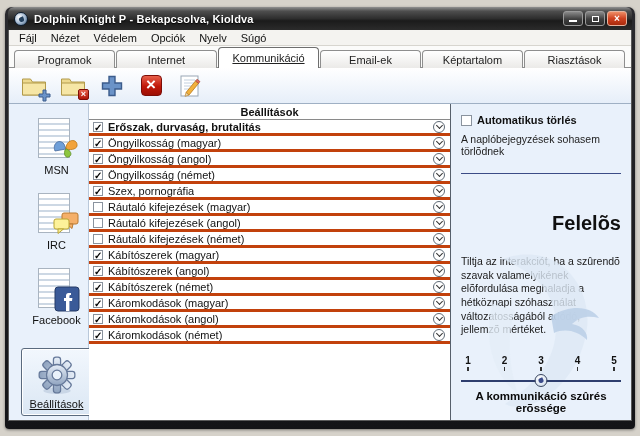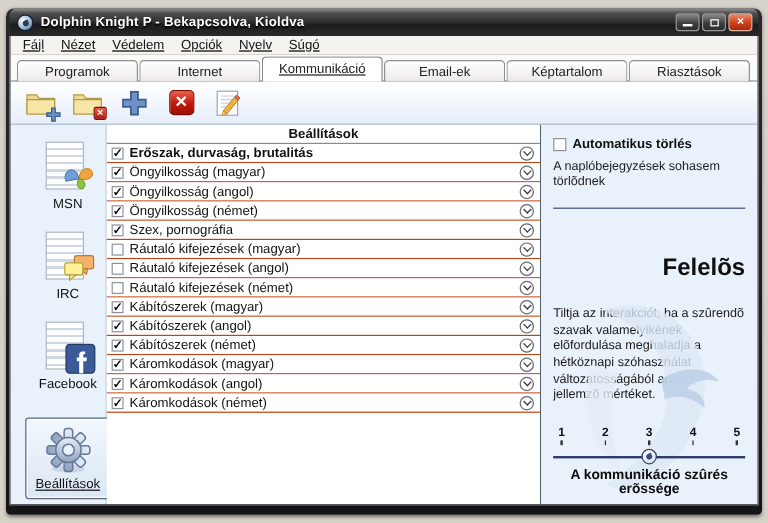--- a/index.html
+++ b/index.html
@@ -27,21 +27,21 @@
     font-size:9px; line-height:1; cursor:default; }
   .winbtn.close { background:linear-gradient(180deg,#f0926f,#d9543077 40%,#b8330f);
     background:linear-gradient(180deg,#ef8d66,#cf4321 50%,#a92a0c); border-color:#e6b39e; font-size:10px; font-weight:bold; }
   .winbtn .maxsq { width:7px; height:6px; border:1.5px solid #fff; display:block; }
   .winbtn .minbar { width:8px; height:2px; background:#fff; display:block; margin-top:5px; }
 
   .client { background:#ffffff; height:391px; display:flex; flex-direction:column; border:1px solid #5a5a5a; border-top:none; }
 
   
   .menubar { height:16px; background:#f4f3f0; border-bottom:1px solid #d7d5cf;
-    display:flex; align-items:center; padding-left:3px; font-size:11px;text-decoration:underline; }
+    display:flex; align-items:center; padding-left:3px; font-size:11px; }
   .menu-item { padding:1px 7px; color:#111; cursor:default; }
 
   
   .tabstrip { height:22px; background:#fbfbfa; display:flex; align-items:flex-end;
     padding-left:5px; border-bottom:1px solid #8e8e8e; position:relative; }
   .tab { width:101px; height:18px; border:1px solid #8e8e8e; border-bottom:none;
     border-radius:4px 4px 0 0; background:linear-gradient(180deg,#ffffff,#ebeae8);
     display:flex; align-items:center; justify-content:center; font-size:11px; color:#222;
     margin-right:1px; position:relative; top:1px; cursor:default; }
   .tab.active { height:21px; background:#ffffff; z-index:2; top:1px;
@@ -78,21 +78,21 @@
     background:linear-gradient(180deg,#f2f7fd,#dbe7f4); display:flex; flex-direction:column;
     align-items:center; justify-content:center; cursor:default; box-shadow:0 0 0 1px #ffffff inset; }
   .settings-btn .side-label { text-decoration:underline; }
 
   
   .list-panel { flex:1; background:#ffffff; border-right:1px solid #57606b; display:flex; flex-direction:column; }
   .list-header { height:16px; font-size:11px; font-weight:bold; text-align:center; color:#111;
     border-bottom:1px solid #8a8a8a; padding-top:2px; }
   .rows { flex:0 0 auto; }
   .row { height:16px; display:flex; align-items:center; padding:0 5px 0 4px;
-    border-bottom:1px solid #c2410c; font-size:11px; color:#111; background:#fff; }
+    border-bottom:3px solid #c2410c; font-size:11px; color:#111; background:#fff; }
   .row .cb { width:10px; height:10px; border:1px solid #8a939e; background:#fff; margin-right:5px;
     font-size:10px; line-height:9px; text-align:center; color:#000; flex:0 0 auto; cursor:default; }
   .row.checked .cb::after { content:"✓"; font-weight:bold; }
   .row.bold .row-label { font-weight:bold; }
   .row-label { white-space:nowrap; overflow:hidden; }
   .expander { margin-left:auto; width:12px; height:12px; border:1px solid #5f6a76; border-radius:50%;
     display:flex; align-items:center; justify-content:center; cursor:default; background:#fff; }
   .chev { width:5px; height:5px; border-right:1.4px solid #333; border-bottom:1.4px solid #333;
     transform:rotate(45deg); margin-top:-2px; }
 

